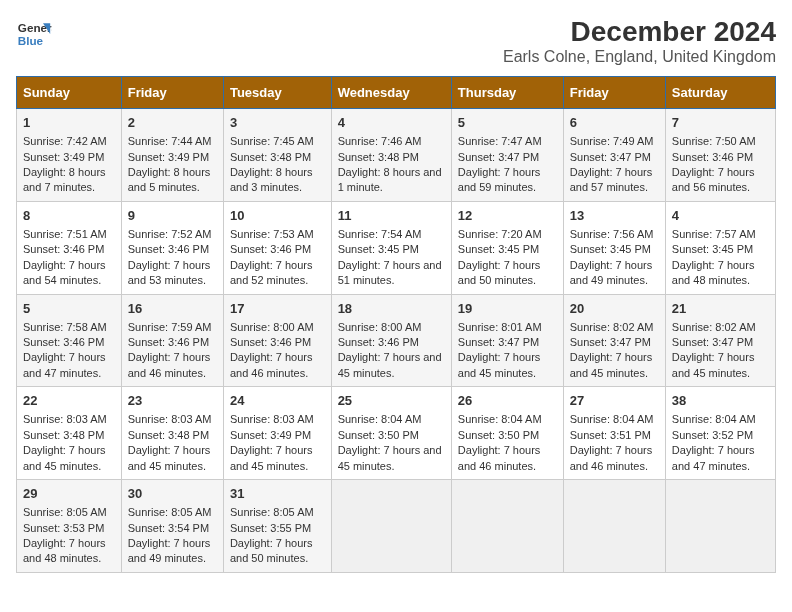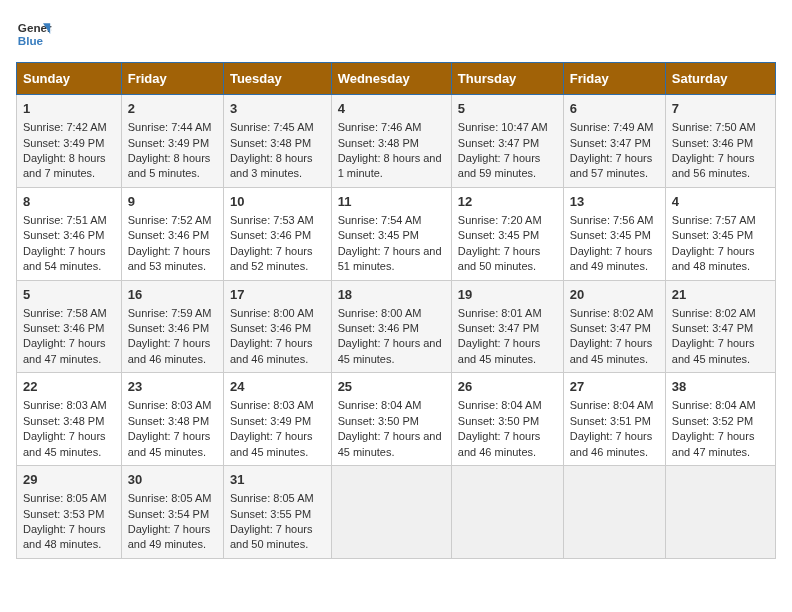--- a/index.html
+++ b/index.html
@@ -79,20 +79,22 @@
 
 <div class="header-area">
   <div class="logo">
     <svg class="logo-icon" viewBox="0 0 40 40" xmlns="http://www.w3.org/2000/svg">
       <text x="2" y="18" font-size="13" font-weight="bold" fill="#333" font-family="Arial">General</text>
       <text x="2" y="32" font-size="13" font-weight="bold" fill="#3a7ebf" font-family="Arial">Blue</text>
       <polygon points="30,8 38,8 38,20" fill="#3a7ebf"></polygon>
     </svg>
   </div>
   <div class="title-area">
+    <div class="main-title">December 2024</div>
+    <div class="subtitle">Earls Colne, England, United Kingdom</div>
   </div>
 </div>
 
 <table>
   <thead>
     <tr>
     <th>Sunday</th>
         <th>Friday</th>
         <th>Tuesday</th>
         <th>Wednesday</th>
@@ -122,21 +124,21 @@
           <div>Daylight: 8 hours and 3 minutes.</div>
         </td>
         <td>
           <span class="day-num">4</span>
           <div>Sunrise: 7:46 AM</div>
           <div>Sunset: 3:48 PM</div>
           <div>Daylight: 8 hours and 1 minute.</div>
         </td>
         <td>
           <span class="day-num">5</span>
-          <div>Sunrise: 10:47 AM</div>
+          <div>Sunrise: 7:47 AM</div>
           <div>Sunset: 3:47 PM</div>
           <div>Daylight: 7 hours and 59 minutes.</div>
         </td>
         <td>
           <span class="day-num">6</span>
           <div>Sunrise: 7:49 AM</div>
           <div>Sunset: 3:47 PM</div>
           <div>Daylight: 7 hours and 57 minutes.</div>
         </td>
         <td>

